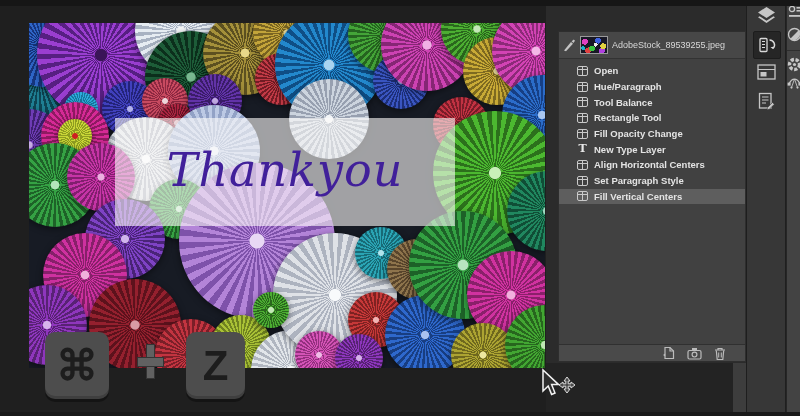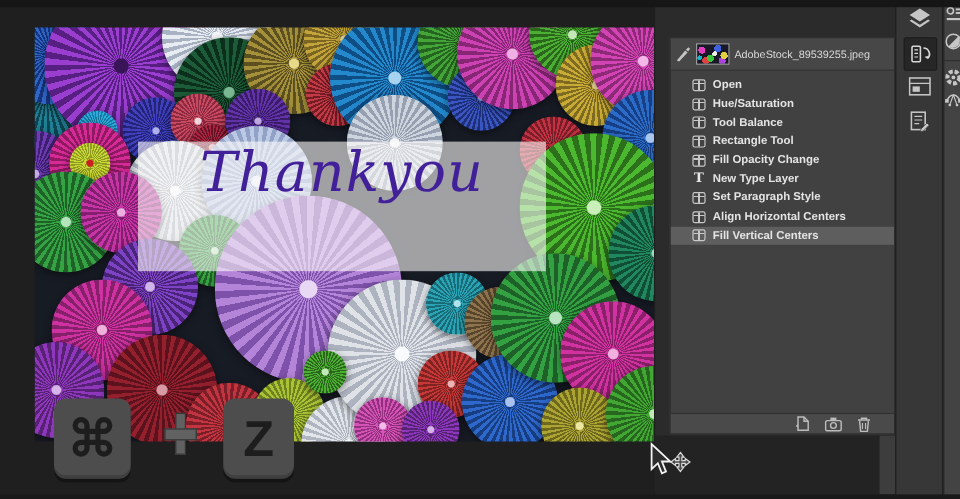--- a/index.html
+++ b/index.html
@@ -11,21 +11,21 @@
 
   
   #top-band { position:absolute; left:0; top:0; width:800px; height:6px; background:#161616; z-index:7; }
   #bottom-band { position:absolute; left:0; top:412px; width:800px; height:4px; background:#191919; z-index:7; }
 
   
   #photo { position:absolute; left:29px; top:23px; width:516px; height:345px;
     background:#171b24; overflow:hidden; z-index:1; }
   .rosette { position:absolute; border-radius:50%; box-shadow:0 2px 7px rgba(0,0,0,.45); }
   #overlay-box { position:absolute; left:86px; top:95px; width:340px; height:108px;
-    background:rgba(253,252,250,.60); z-index:2; display:flex; justify-content:center; }
+    background:rgba(253,252,250,.60); z-index:2; display:flex; align-items:center; justify-content:center; }
   #overlay-text { font-family:"DejaVu Serif", serif; font-style:italic; font-size:46px;
     color:#41209a; letter-spacing:1px; transform:translateY(-2px); }
 
   
   .key-cap { position:absolute; top:332px; height:67px; background:#4d4d4d; border-radius:10px;
     box-shadow:0 3px 0 rgba(0,0,0,.35), inset 0 -3px 0 rgba(0,0,0,.18);
     display:flex; align-items:center; justify-content:center; z-index:5; }
   #key-cmd { left:45px; width:64px; }
   #key-z { left:186px; width:59px; }
   .key-glyph { font-size:42px; font-weight:bold; color:#1d1d1d; line-height:1; }
@@ -189,45 +189,45 @@
       <span id="doc-name">AdobeStock_89539255.jpeg</span>
     </div>
 
     <div id="history-list">
         <div class="h-row">
           <span class="state-icon"></span>
           <span class="h-label">Open</span>
         </div>
         <div class="h-row">
           <span class="state-icon"></span>
-          <span class="h-label">Hue/Saturation</span>
+          <span class="h-label">Hue/Paragraph</span>
         </div>
         <div class="h-row">
           <span class="state-icon"></span>
           <span class="h-label">Tool Balance</span>
         </div>
         <div class="h-row">
           <span class="state-icon"></span>
           <span class="h-label">Rectangle Tool</span>
         </div>
         <div class="h-row">
           <span class="state-icon"></span>
           <span class="h-label">Fill Opacity Change</span>
         </div>
         <div class="h-row">
           <span class="type-icon">T</span>
           <span class="h-label">New Type Layer</span>
         </div>
         <div class="h-row">
           <span class="state-icon"></span>
+          <span class="h-label">Align Horizontal Centers</span>
+        </div>
+        <div class="h-row">
+          <span class="state-icon"></span>
           <span class="h-label">Set Paragraph Style</span>
-        </div>
-        <div class="h-row">
-          <span class="state-icon"></span>
-          <span class="h-label">Align Horizontal Centers</span>
         </div>
         <div class="h-row selected">
           <span class="state-icon"></span>
           <span class="h-label">Fill Vertical Centers</span>
         </div>
       </div>
     <div id="panel-spacer"></div>
 
     <div id="panel-footer">
       <span class="footer-btn">

